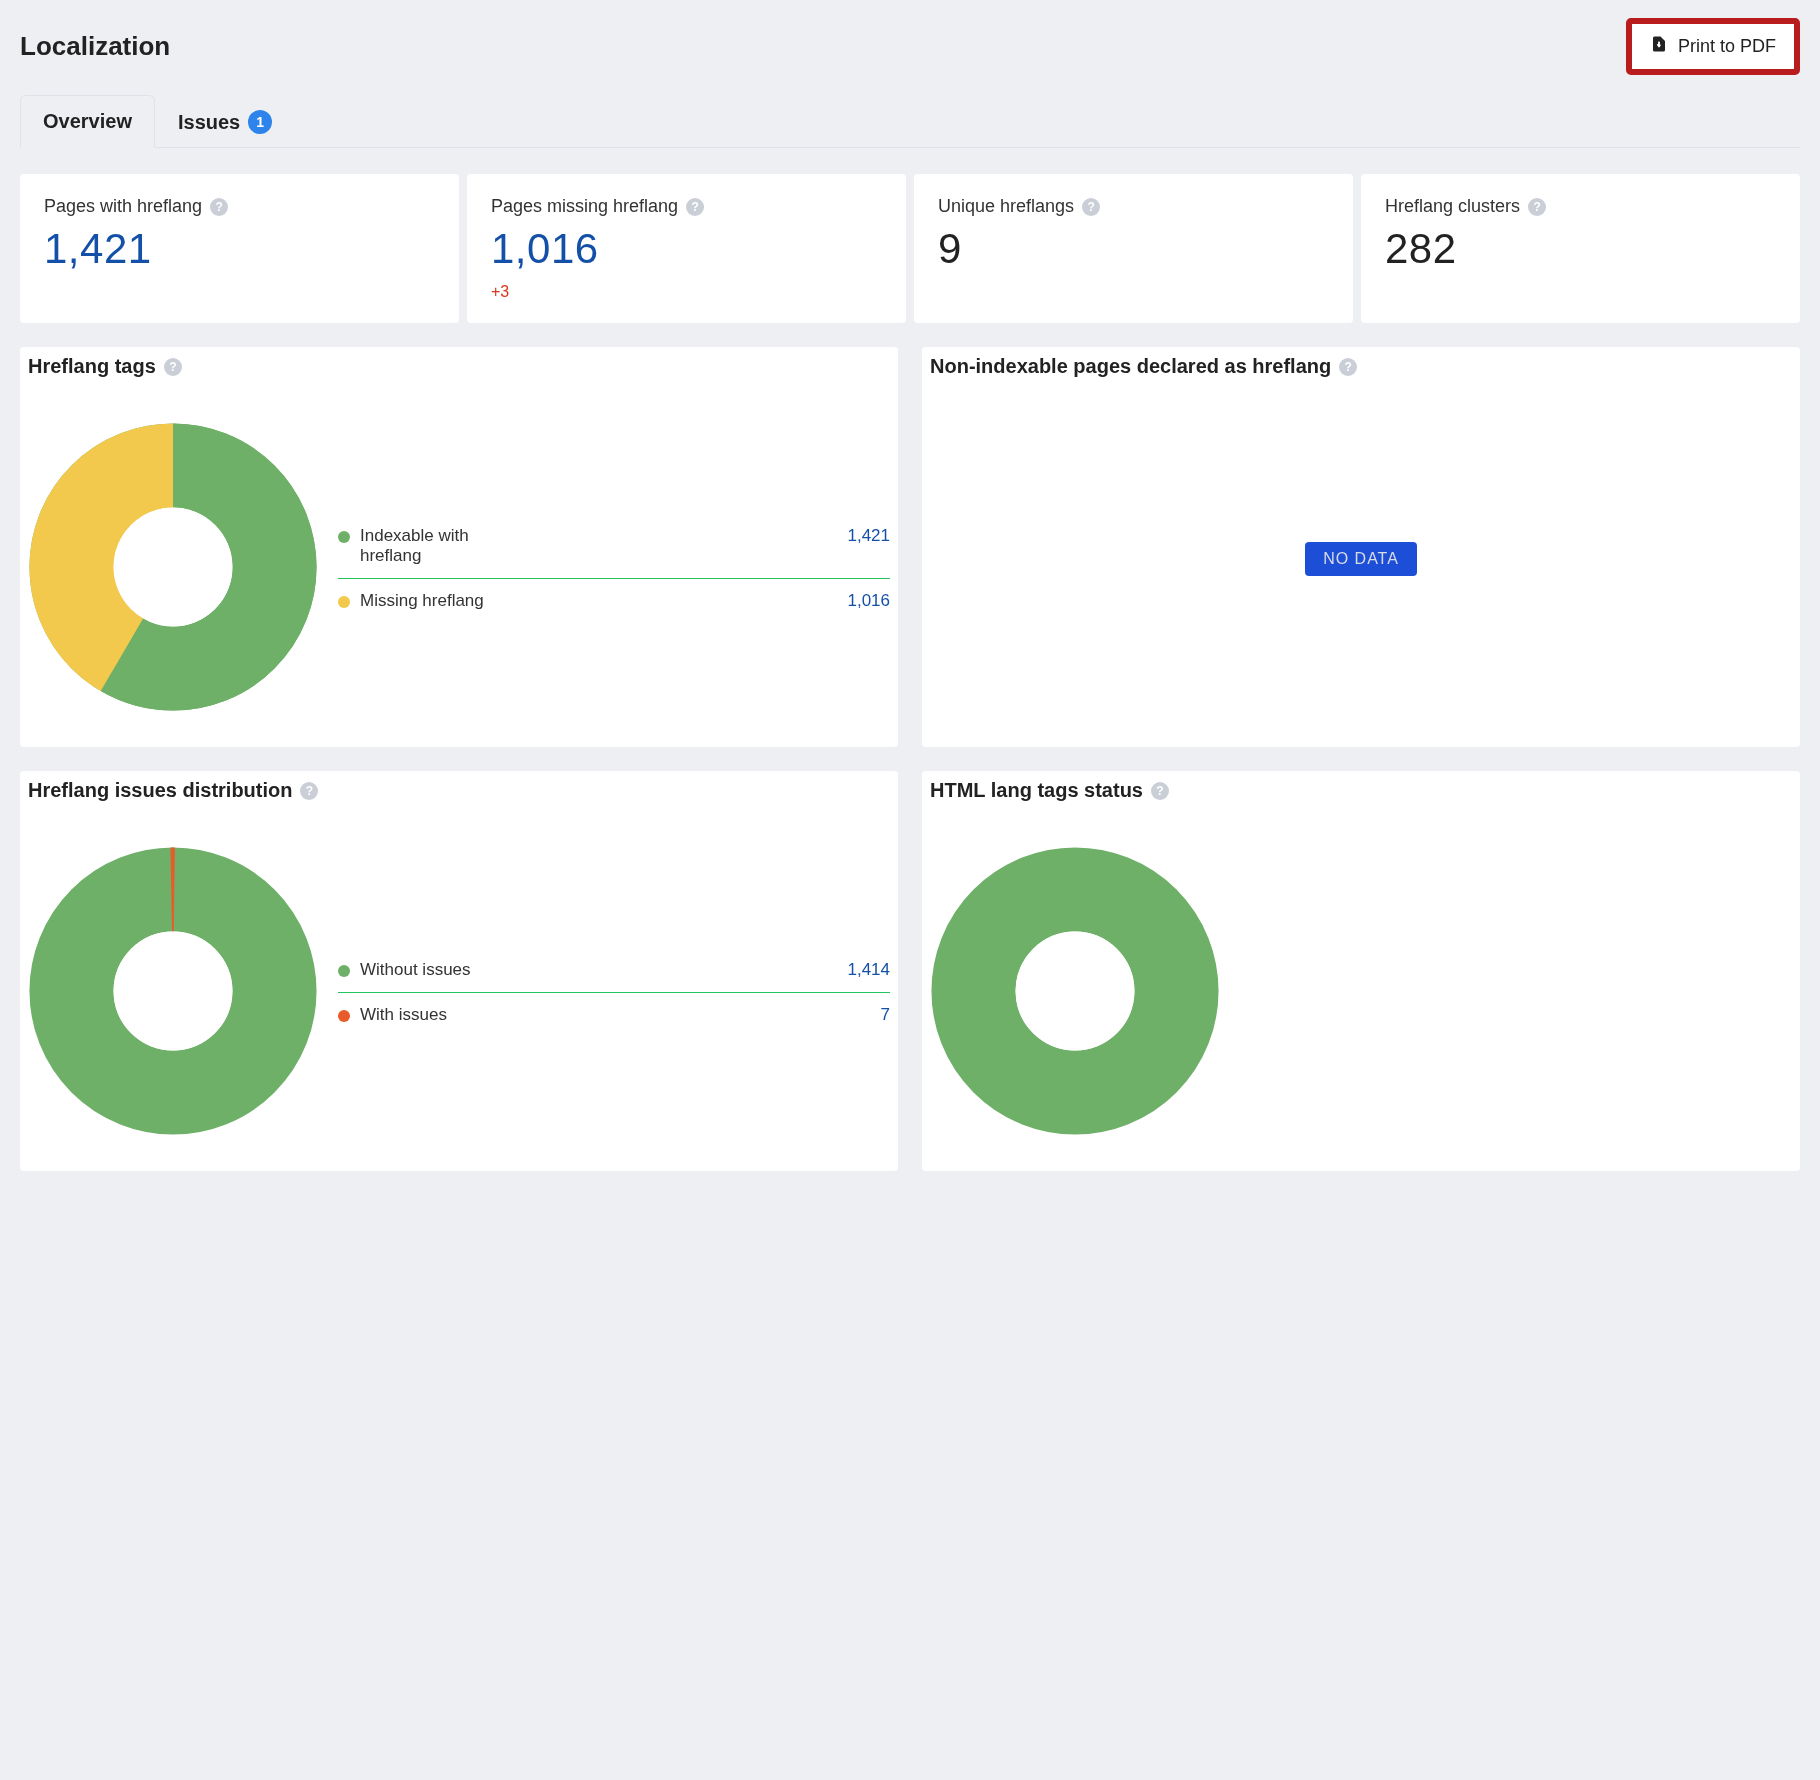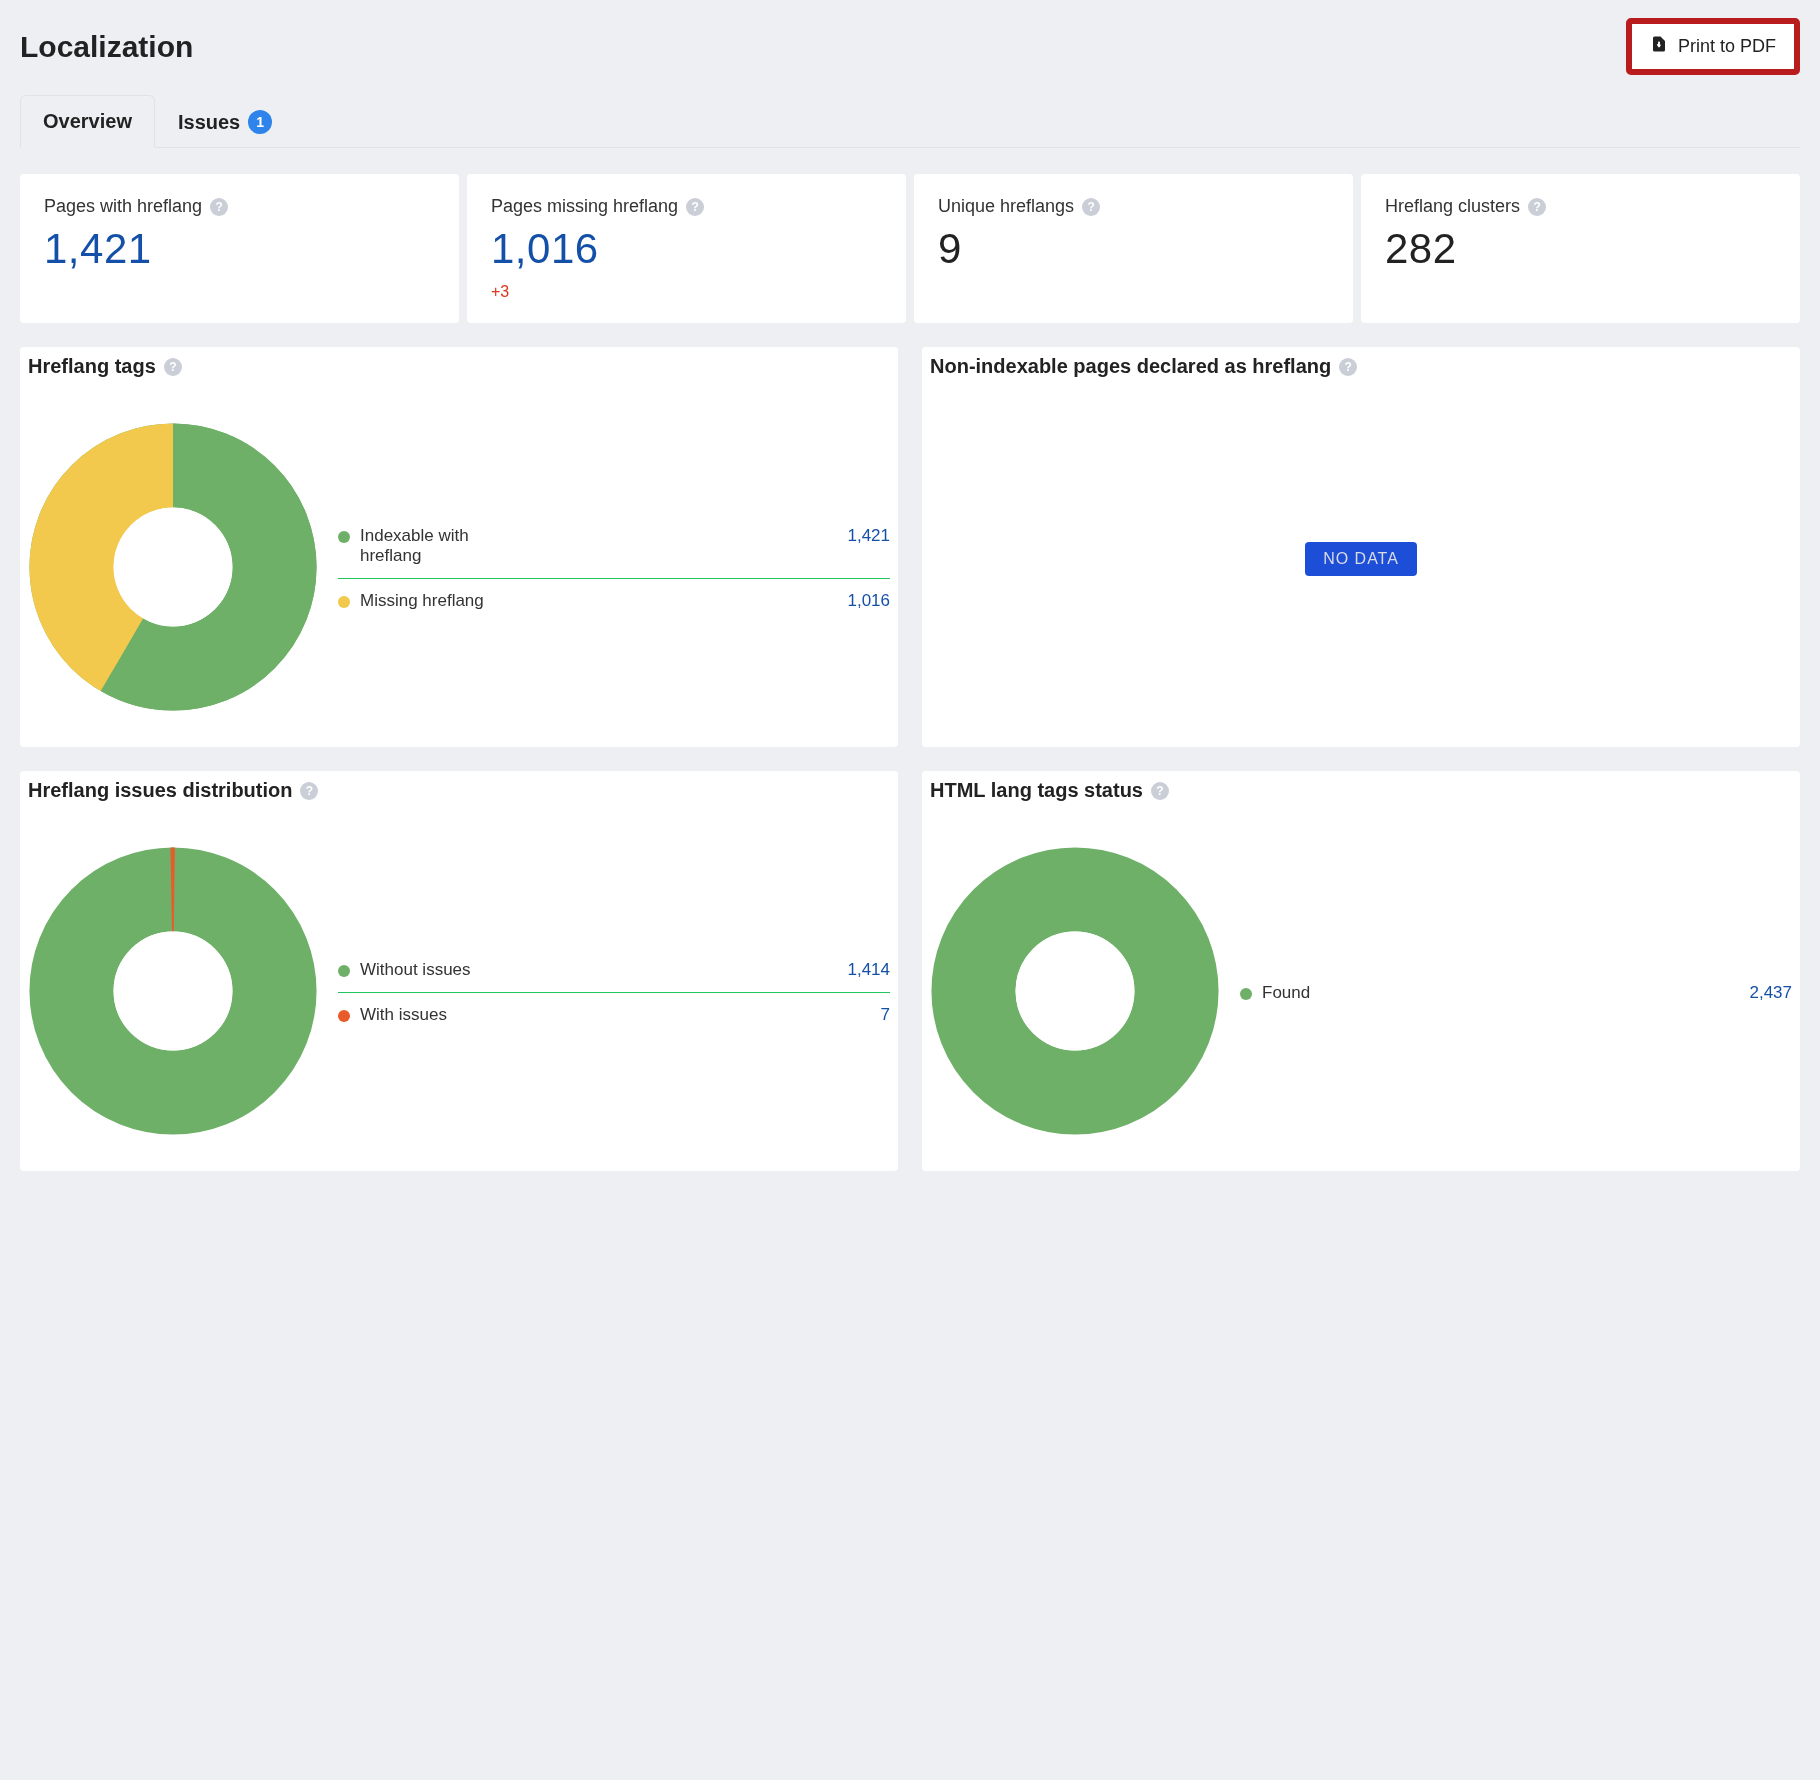--- a/index.html
+++ b/index.html
@@ -10,21 +10,21 @@
     font-size: 14px;
     padding: 0 20px 30px 20px;
   }
   .header-row {
     display: flex;
     justify-content: space-between;
     align-items: center;
     padding: 18px 0 10px 0;
   }
   .page-title {
-    font-size: 30px;
+    font-size: 26px;
     font-weight: 700;
     color: #222;
   }
   .print-btn {
     background: #fff;
     border: 6px solid #b91c1c;
     border-radius: 5px;
     padding: 10px 18px;
     font-size: 18px;
     color: #222;
@@ -353,25 +353,16 @@
       <span>HTML lang tags status</span>
       <span class="help-icon">?</span>
     </div>
     <div class="chart-body">
       <div class="donut-wrap">
         <svg width="290" height="290" viewBox="0 0 200 200">
           <circle cx="100" cy="100" r="70" fill="none" stroke="#6fb069" stroke-width="58"></circle>
           <circle cx="100" cy="100" r="41" fill="#fff"></circle>
         </svg>
       </div>
-      <div class="legend">
-        <div class="legend-item">
-          <div class="legend-left">
-            <span class="legend-dot" style="background:#6fb069"></span>
-            <span class="legend-label">Found</span>
-          </div>
-          <span class="legend-value">2,437</span>
-        </div>
-      </div>
     </div>
   </div>
 
 </div>
 
 </body></html>

